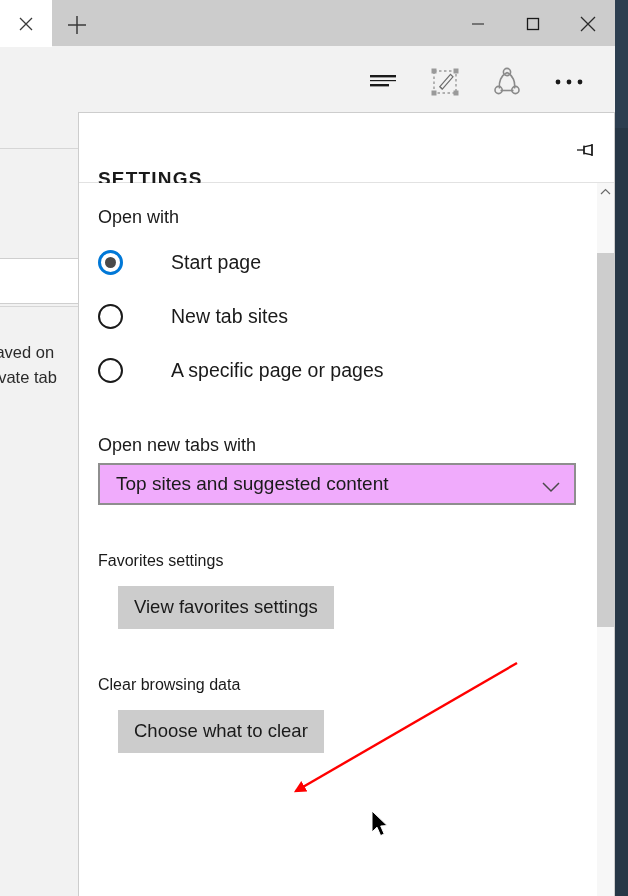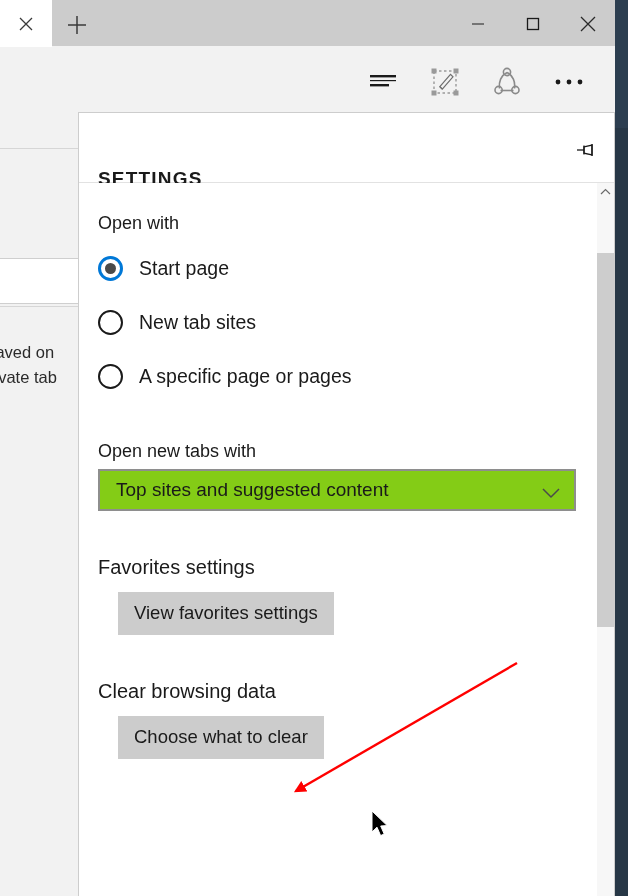--- a/index.html
+++ b/index.html
@@ -206,34 +206,35 @@
     position: absolute;
     left: 0; top: 0;
     width: 515px;
     padding: 0 0 0 19px;
     box-sizing: border-box;
   }
 
   .section-label {
     font-size: 18px;
     color: #1a1a1a;
-    margin-top: 28px;
+    margin-top: 22px;
     margin-bottom: 6px;
     line-height: 24px;
   }
   .section-head {
-    font-size: 20px;
+    font-size: 16px;
     color: #1a1a1a;
     line-height: 28px;
   }
 
   .radio-row {
     display: flex;
     align-items: center;
     height: 54px;
+    gap: 32px;
   }
   .radio-outer {
     width: 25px;
     height: 25px;
     border-radius: 50%;
     border: 2px solid #1a1a1a;
     box-sizing: border-box;
     position: relative;
     flex: 0 0 auto;
   }
@@ -258,21 +259,21 @@
     color: #1a1a1a;
     margin-left: 16px;
   }
 
   .combobox {
     position: relative;
     width: 478px;
     height: 42px;
     border: 2px solid #8e8e8e;
     box-sizing: border-box;
-    background: #84cc16;
+    background: #f0abfc;
     display: flex;
     align-items: center;
     margin-top: 6px;
   }
   .combobox-value {
     font-size: 19px;
     color: #1a1a1a;
     margin-left: 16px;
   }
   .combobox-chevron {

